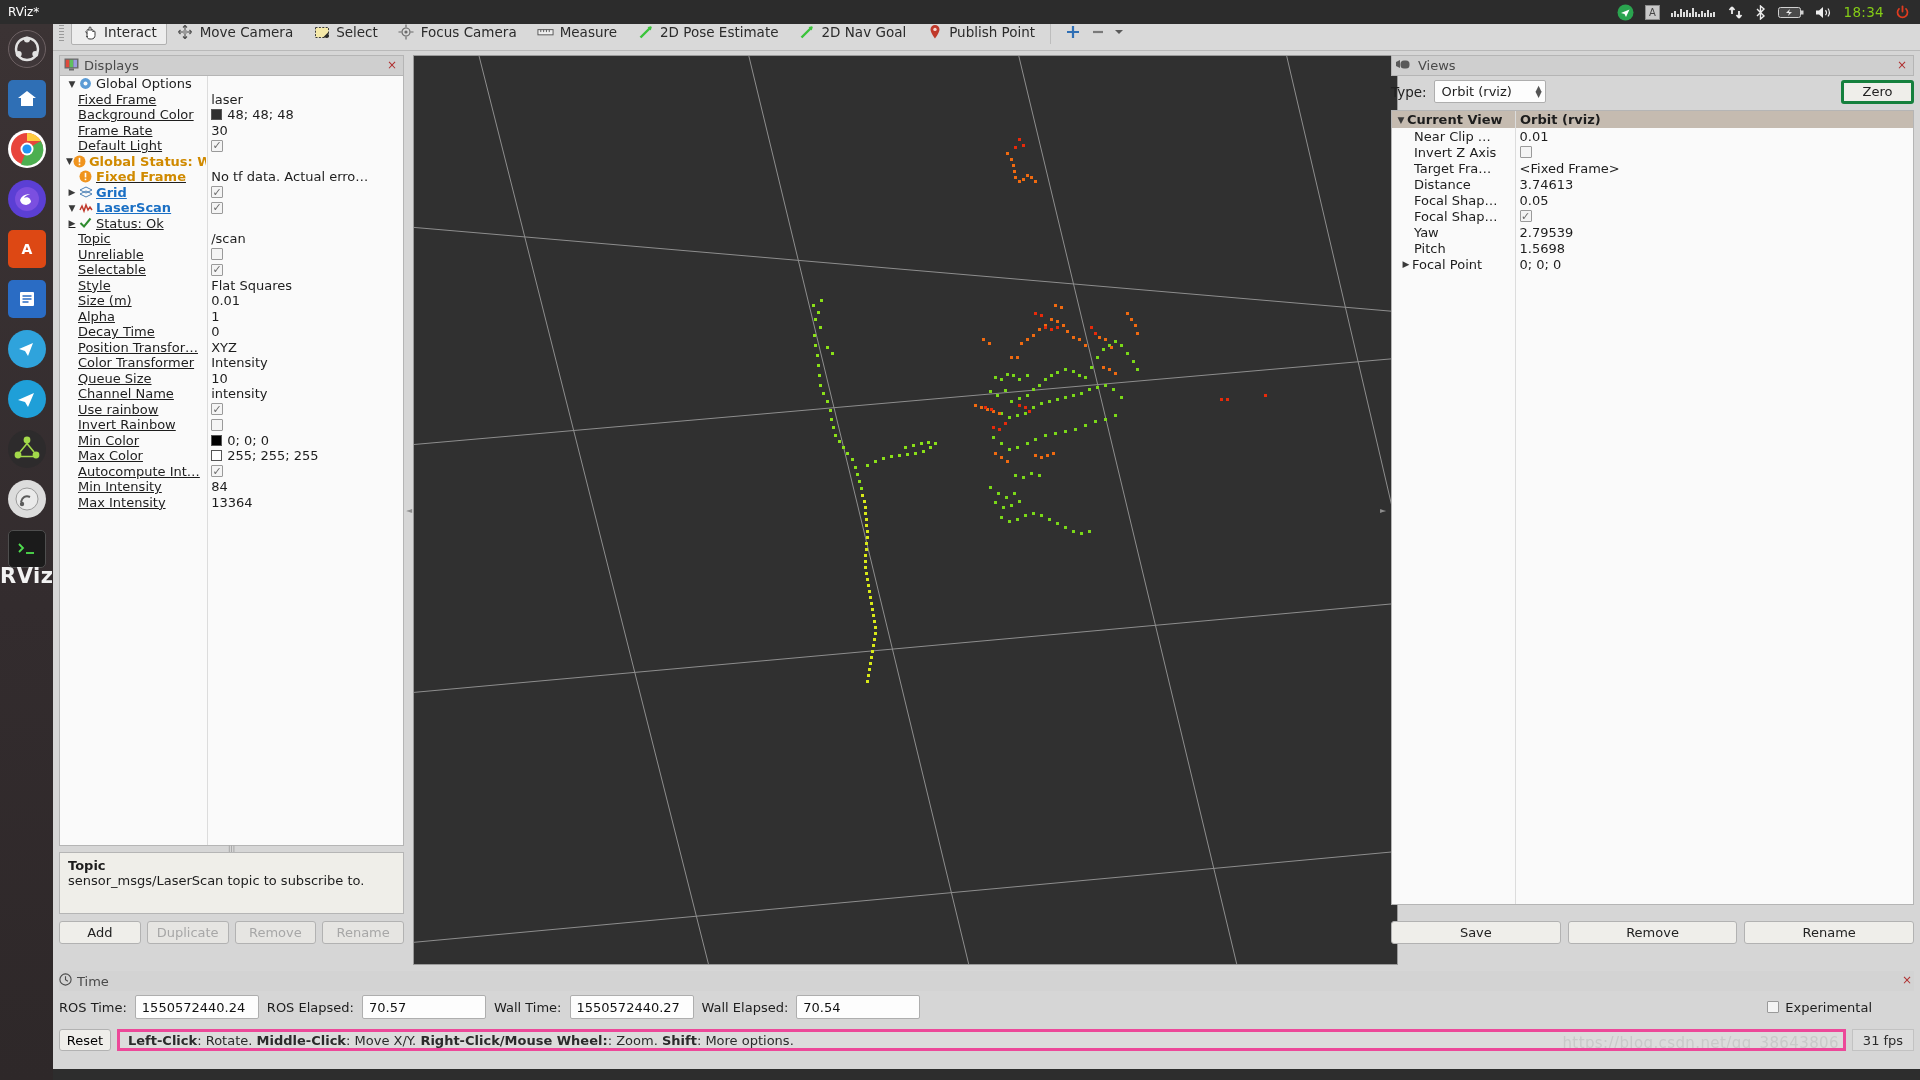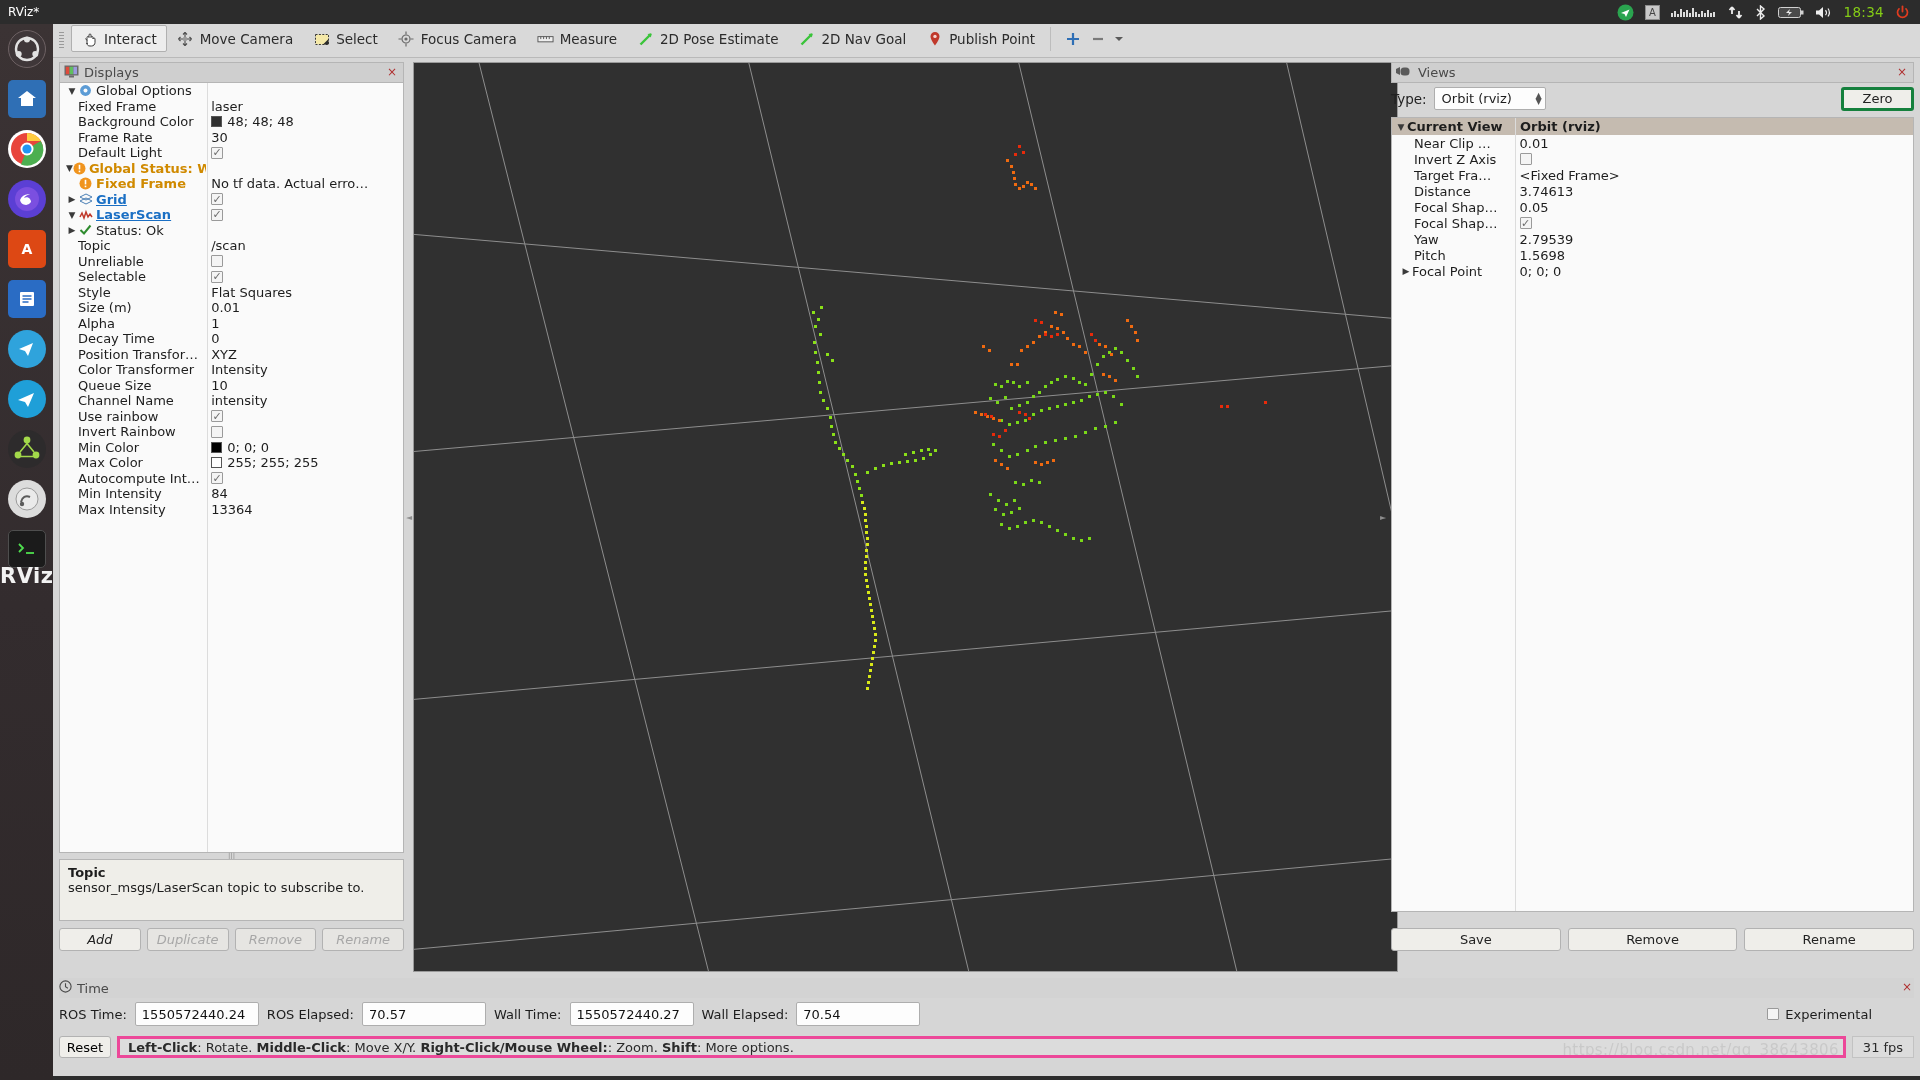--- a/index.html
+++ b/index.html
@@ -38,21 +38,21 @@
   .dock-circle { width: 38px; height: 38px; border-radius: 50%; display:flex; align-items:center; justify-content:center; }
   .dock-sq { width: 38px; height: 38px; border-radius: 5px; display:flex; align-items:center; justify-content:center; }
   .dock-label {
     position: absolute; left: 0; top: 540px; width: 53px;
     color: #f2f2f2; font-size: 21px; font-weight: bold; text-align: center;
     letter-spacing: .5px;
   }
 
   
   .rviz {
-    position: absolute; left: 53px; top: 20px; width: 1867px; height: 1056px;
+    position: absolute; left: 53px; top: 13px; width: 1867px; height: 1056px;
     background: #d6d6d6;
   }
 
   
   .toolbar {
     position: absolute; left: 0; top: 0; width: 1867px; height: 38px;
     background: #d9d9d9; border-bottom: 1px solid #b9b9b9;
     display: flex; align-items: center; padding-left: 4px;
   }
   .tb-grip { width: 10px; height: 22px; margin-right: 4px;
@@ -86,41 +86,41 @@
   .tree {
     position: absolute; left: 0; top: 21px; width: 345px; height: 770px;
     background: #fafafa; border: 1px solid #b5b5b5; border-top: none;
     overflow: hidden;
   }
   .tree-col-split { position: absolute; left: 147px; top: 0; width: 1px; height: 770px; background: #dcdcdc; }
   .trow { display: flex; align-items: center; height: 15.5px; font-size: 13px; color: #1d1d1d; }
   .trow .tl { display: flex; align-items: center; width: 147px; padding-left: 6px; overflow: hidden; white-space: nowrap; }
   .trow .tv { width: 198px; padding-left: 5px; white-space: nowrap; overflow: hidden; display: flex; align-items: center; gap: 5px; }
   .arrow { width: 12px; display: inline-flex; justify-content: center; font-size: 9px; color: #3a3a3a; }
-  .ind1 { padding-left: 18px; }
+  .ind1 { padding-left: 18px; text-decoration: underline; }
   .ico-sm { width: 15px; display: inline-flex; align-items: center; justify-content: center; margin-right: 3px; }
   .blue { color: #1a6fc4; font-weight: bold; text-decoration: underline; }
   .orange { color: #d08a00; font-weight: bold; }
   .cbox { width: 12px; height: 12px; border: 1px solid #9a9a9a; background: #f4f4f4; border-radius: 1px;
           display: inline-flex; align-items: center; justify-content: center; }
   .cbox.on::after { content: "✓"; font-size: 11px; color: #6b6b6b; line-height: 1; }
   .swatch { width: 11px; height: 11px; border: 1px solid #555; display: inline-block; }
 
   
   .helpbox {
     position: absolute; left: 0; top: 797px; width: 345px; height: 62px;
     background: #efeee9; border: 1px solid #b5b5b5;
     padding: 5px 8px; font-size: 13px; color: #1d1d1d;
   }
   .helpbox .h-t { font-weight: bold; }
   .splitter-h { position: absolute; left: 0; top: 791px; width: 345px; height: 6px;
     background: #d6d6d6; display:flex; align-items:center; justify-content:center; }
   .splitter-h::after { content:"|||"; font-size: 7px; color:#8d8d8d; letter-spacing: 0px; }
 
-  .btnrow { position: absolute; left: 0; top: 866px; width: 345px; display: flex; gap: 6px; font-style: italic; }
+  .btnrow { position: absolute; left: 0; top: 866px; width: 345px; display: flex; gap: 6px; }
   .btn {
     flex: 1; height: 23px; background: #efeeea; border: 1px solid #b2b2b2; border-radius: 3px;
     font-size: 13px; color: #222; display: flex; align-items: center; justify-content: center;
     cursor: default;
   }
   .btn.disabled { color: #a7a7a7; background: #e6e5e2; }
 
   
   .viewport {
     position: absolute; left: 360px; top: 42px; width: 985px; height: 910px;

